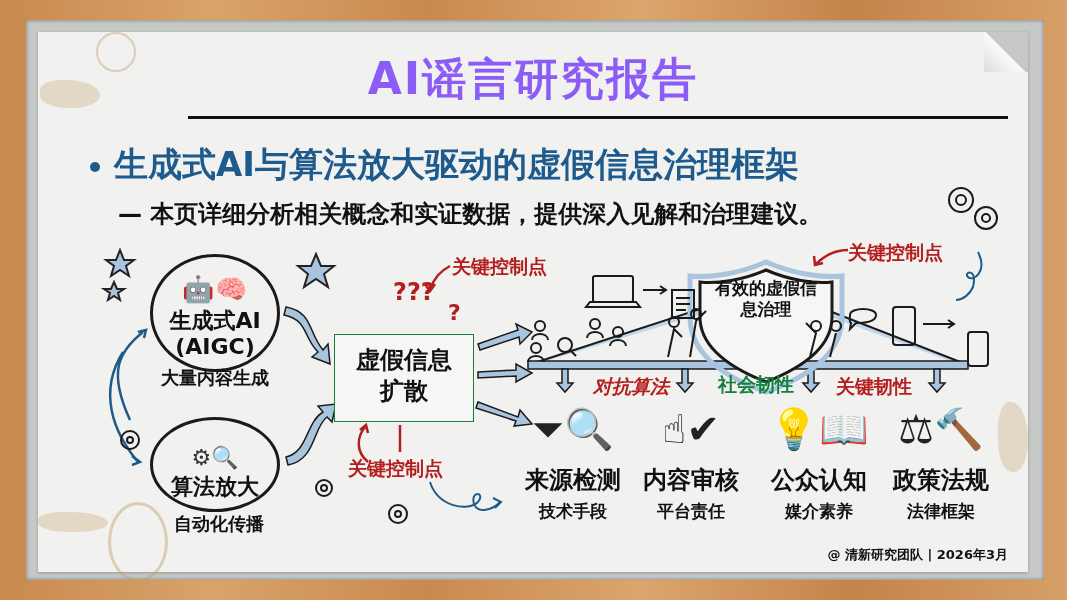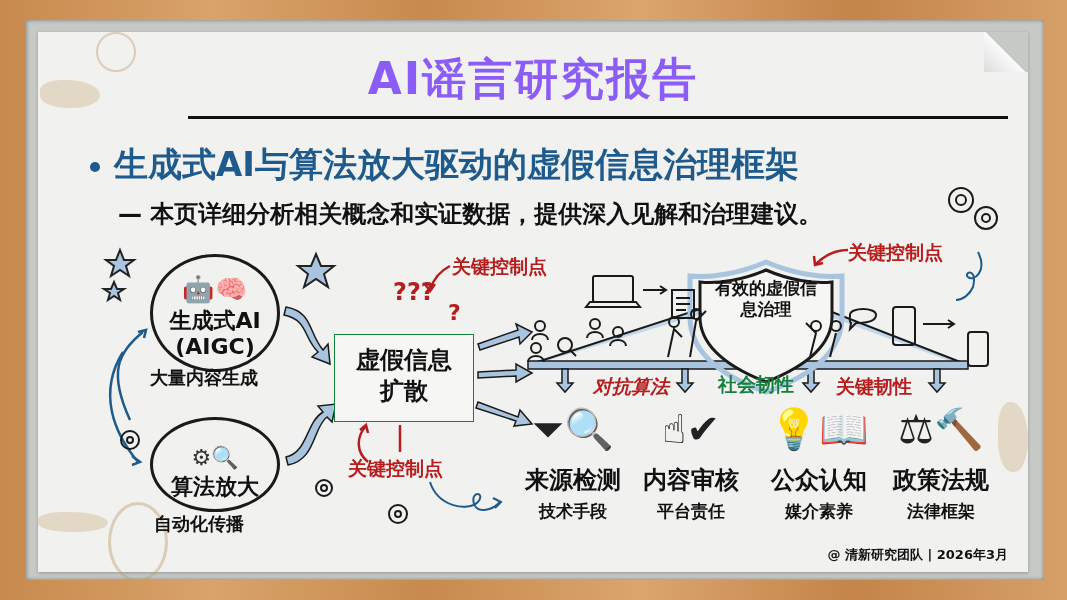--- a/index.html
+++ b/index.html
@@ -35,21 +35,21 @@
     position: absolute; left: 52px; top: 110px; font-size: 34px; color: #1e5b8c; font-weight: bold;
   }
   .subtitle .bullet { display: inline-block; width: 10px; height: 10px; border-radius: 50%; background: #1e5b8c; margin-right: 14px; vertical-align: middle; }
   .desc { position: absolute; left: 80px; top: 166px; font-size: 24px; color: #111; font-weight: bold; }
 
   .circle {
     position: absolute; border: 3px solid #1a1a1a; border-radius: 50%; text-align: center;
     display: flex; flex-direction: column; align-items: center; justify-content: flex-end;
   }
   .circle .lbl { font-size: 22px; font-weight: bold; color: #111; line-height: 1.15; }
-  .caption { position: absolute; font-size: 18px; font-weight: bold; color: #111; }
+  .caption { position: absolute; font-size: 18px; font-weight: bold; color: #111; text-align: center; }
 
   .box {
     position: absolute; border: 1px solid #15803d; background: #f6f6f4; text-align: center;
     font-size: 24px; font-weight: bold; color: #111; line-height: 1.3; padding-top: 34px;
   }
   .pillar { position: absolute; width: 110px; text-align: center; }
   .pillar .icon { height: 70px; display: flex; align-items: center; justify-content: center; font-size: 40px; color: #222; }
   .pillar .main { font-size: 24px; font-weight: bold; color: #111; }
   .pillar .sub { font-size: 17px; font-weight: bold; color: #111; margin-top: 4px; }
 

